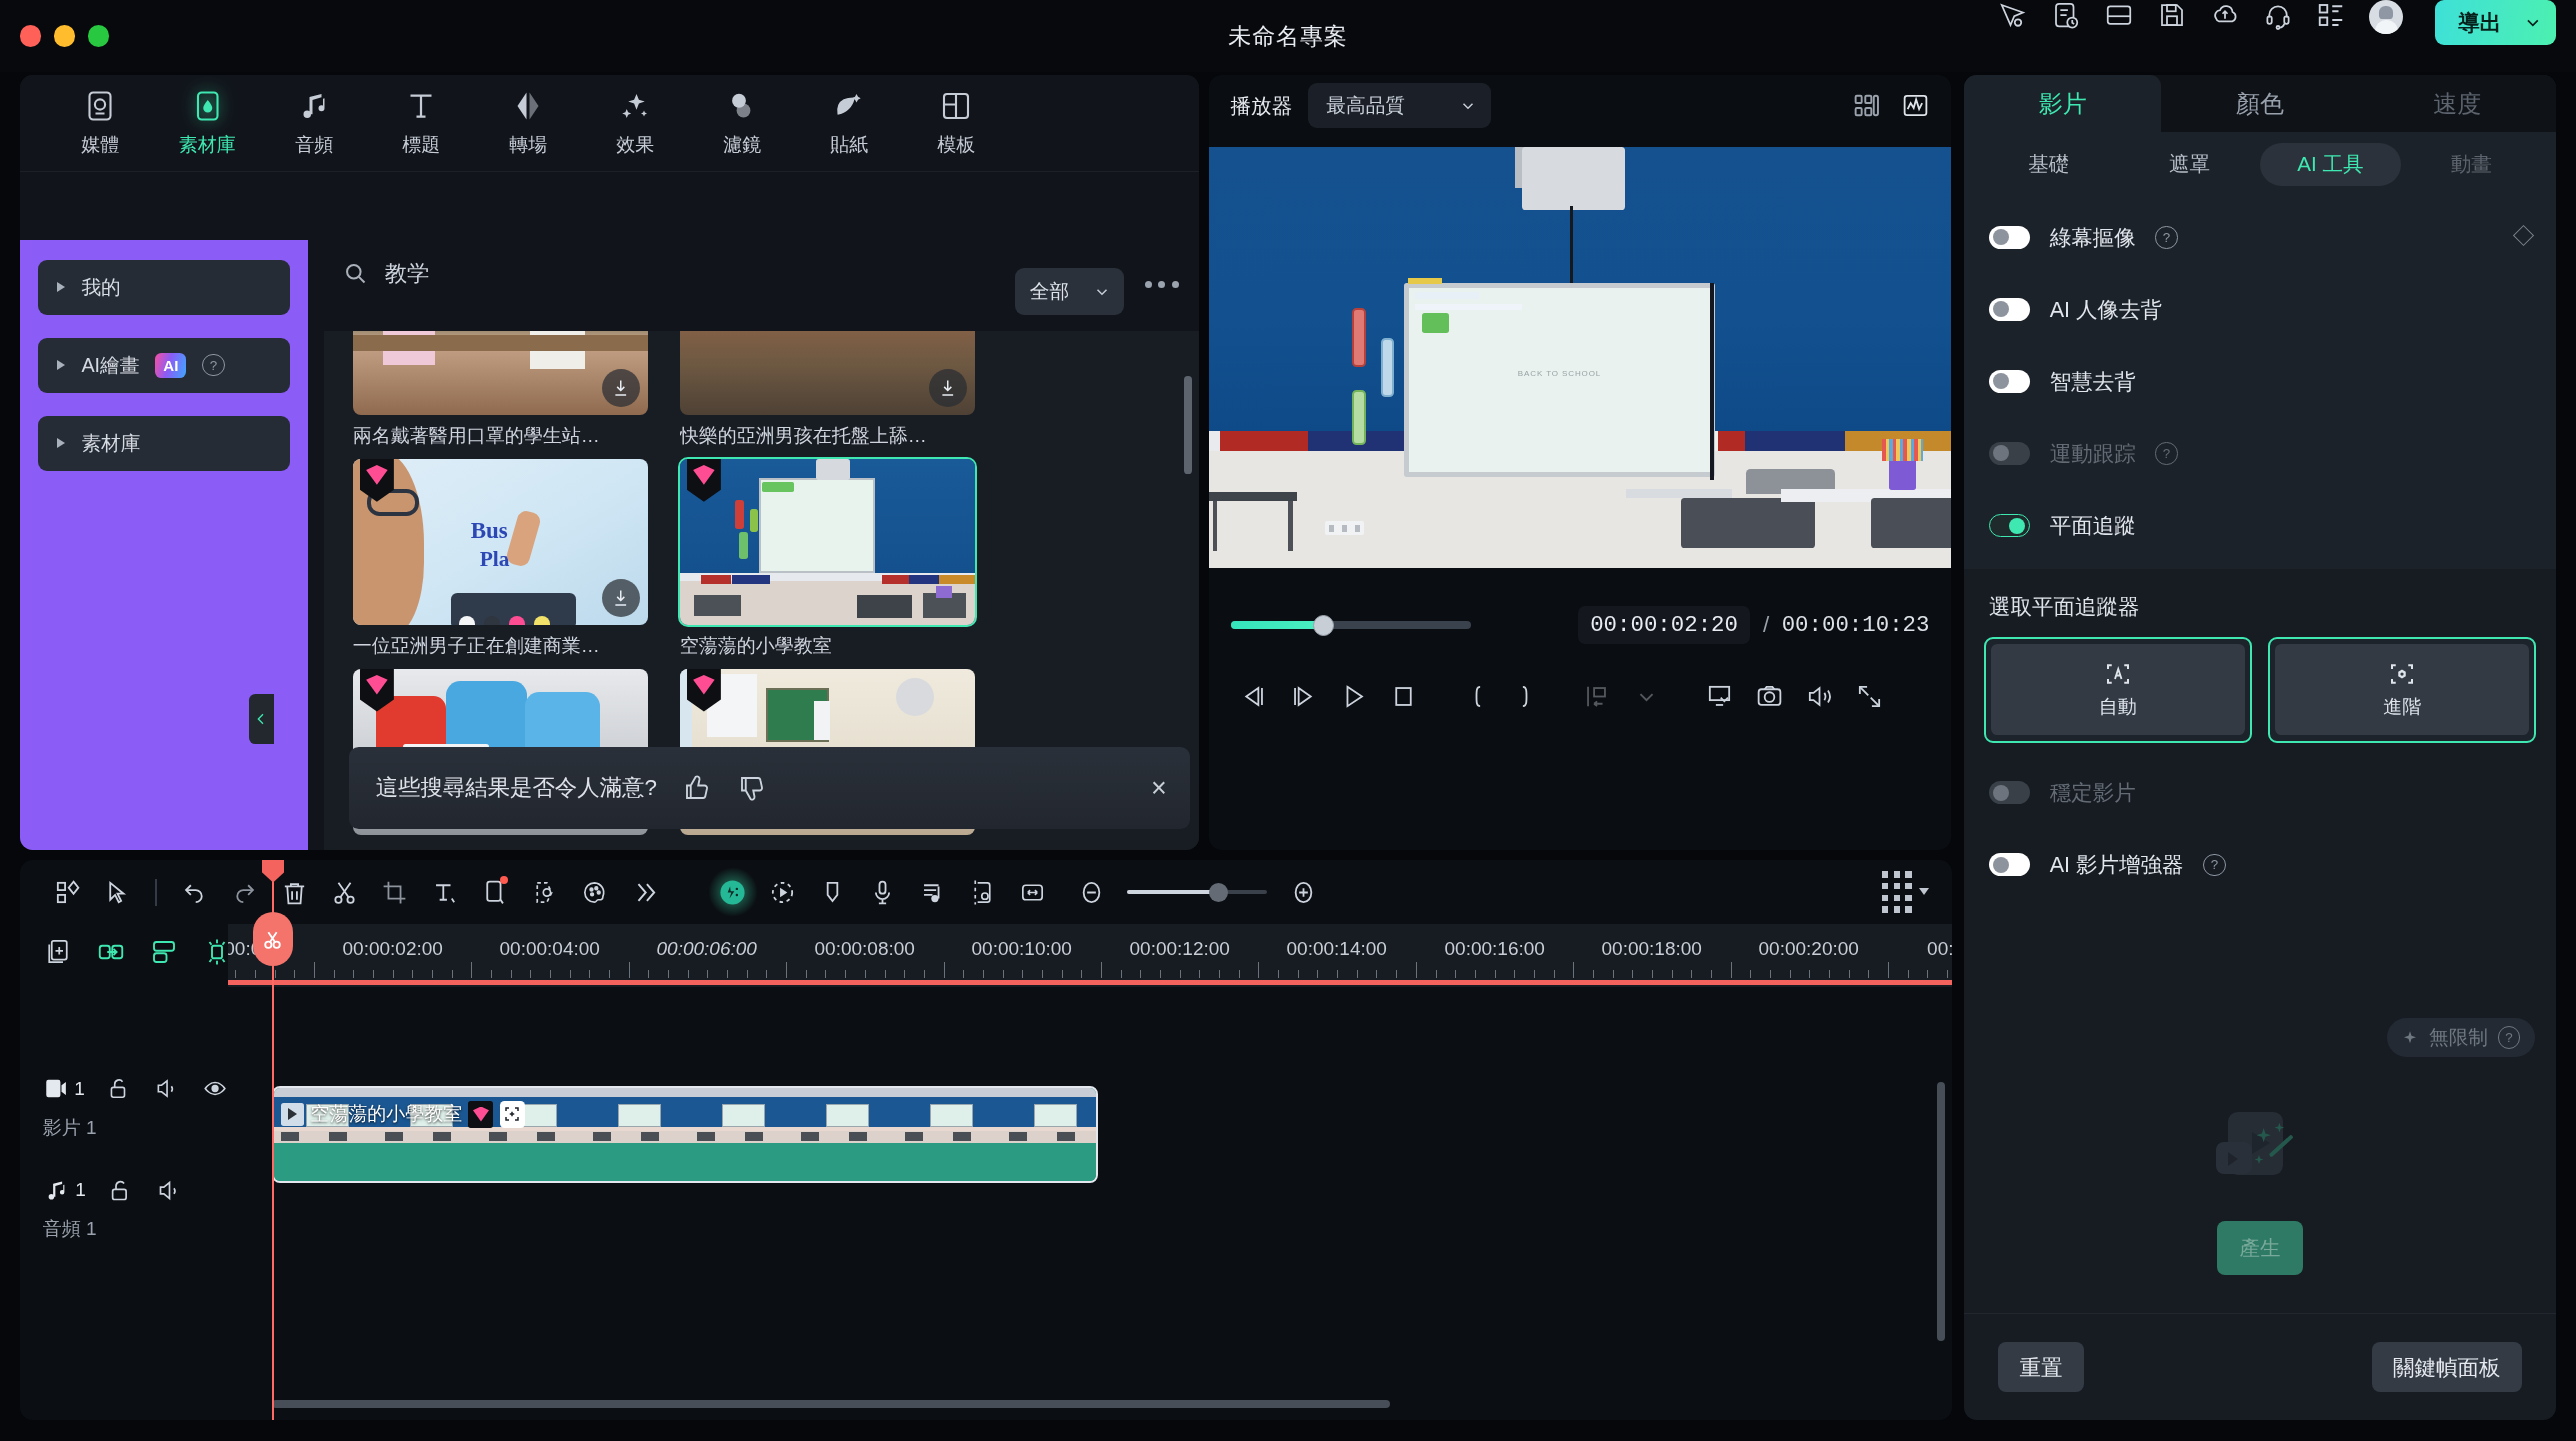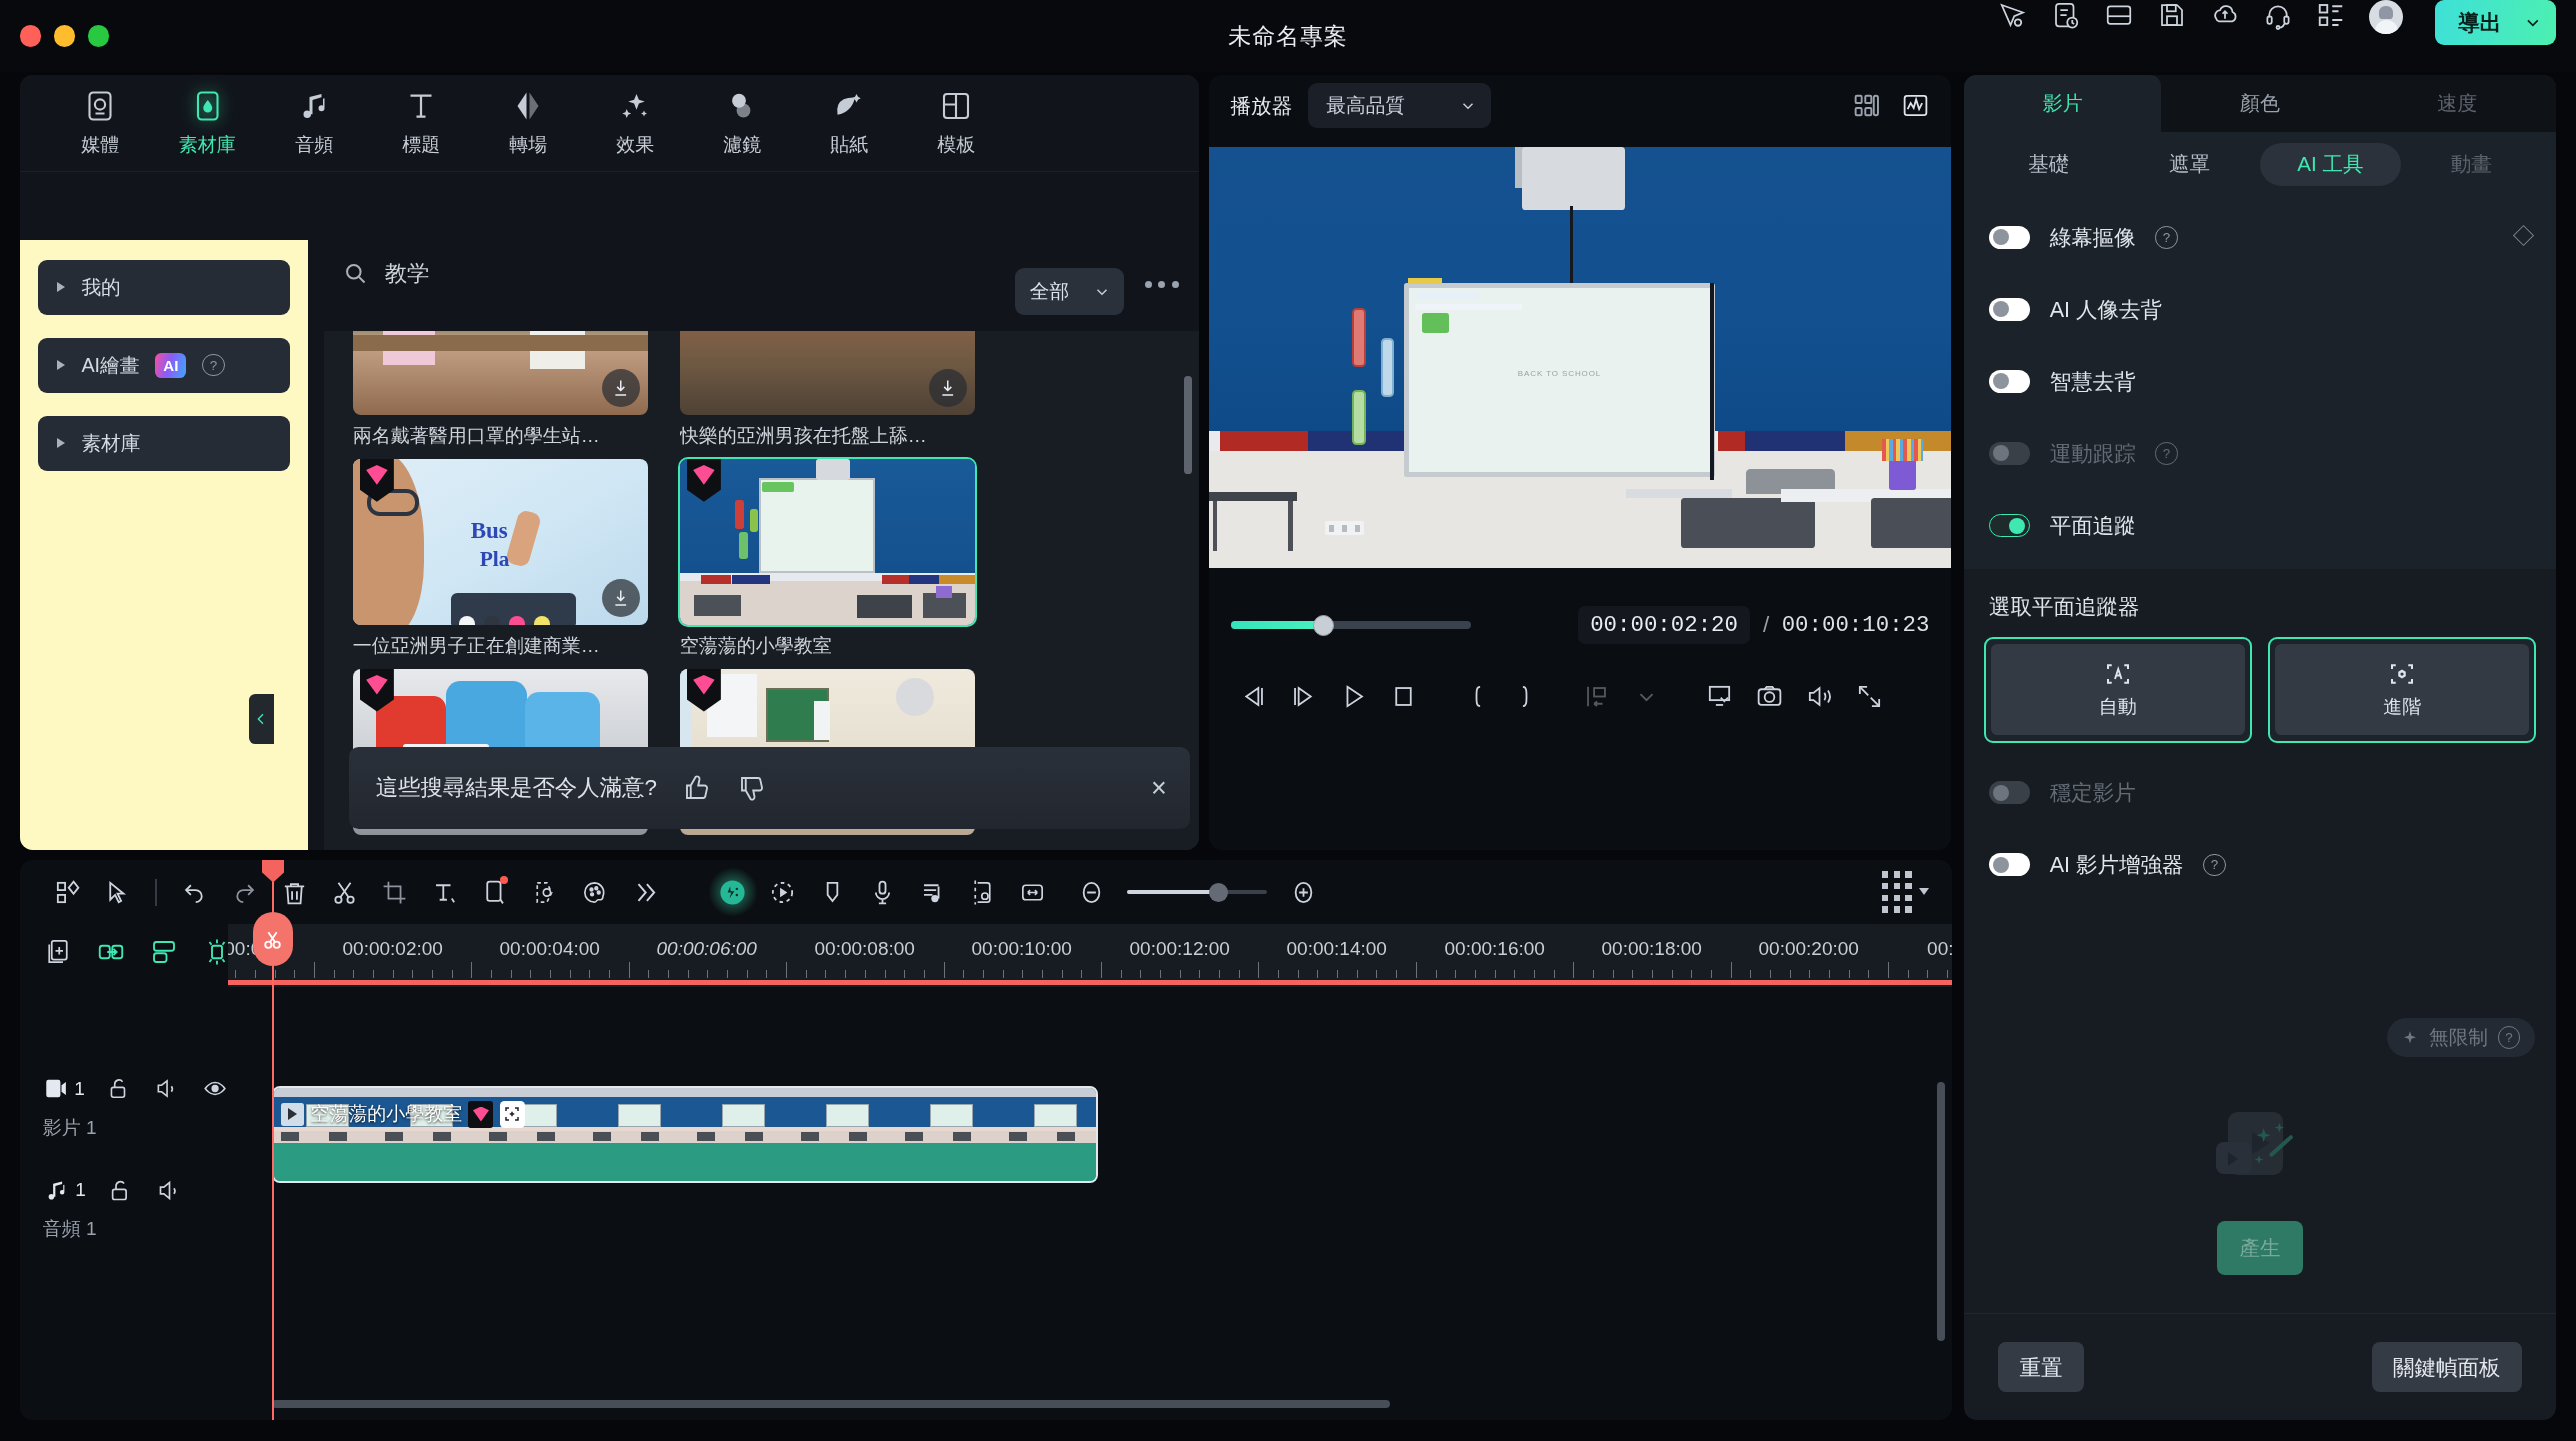--- a/index.html
+++ b/index.html
@@ -74,21 +74,21 @@
   .cat .ci svg { width: 100%; height: 100%; display: block; }
   .cat.active { color: #3ee8b0; }
   .cat.active .ci { filter: drop-shadow(0 0 8px rgba(62,232,176,.75)); }
 
   #search-row {
     height: 68px; display: flex; align-items: center; padding: 0 21.5px;
     background: #11151b;
   }
   #sub-sidebar {
     position: absolute; left: 0; top: 165px; width: 288px; bottom: 0;
-    background: #fef9c3; padding: 19.7px 18px 0 18px;
+    background: #8b5cf6; padding: 19.7px 18px 0 18px;
   }
   .sbitem {
     height: 55px; border-radius: 9px; background: #262c35;
     display: flex; align-items: center; padding-left: 19.7px; gap: 16px;
     color: #d6dbe3; font-size: 19.7px; margin-bottom: 23px; cursor: pointer;
   }
   .caret-r {
     width: 0; height: 0; border-left: 8px solid #a9b1bd;
     border-top: 5.4px solid transparent; border-bottom: 5.4px solid transparent;
   }
@@ -245,21 +245,21 @@
   .pc.dim { opacity: .38; cursor: default; }
 
   
   #props {
     position: absolute; left: 1964px; top: 75px; width: 592px; height: 1345px;
     background: #171c23; border-radius: 12.5px; overflow: hidden;
   }
   #props-tabs { height: 57px; display: flex; align-items: stretch; background: #0f1318; }
   .ptab {
     flex: 1; display: flex; align-items: center; justify-content: center;
-    color: #99a1ac; font-size: 20px; cursor: pointer;
+    color: #99a1ac; font-size: 24px; cursor: pointer;
   }
   .ptab.active {
     color: #3ee8b0; background: #1c2229;
     border-radius: 10.7px 10.7px 0 0;
   }
   .ptab.dis { color: #5d646e; }
   #props-subtabs {
     height: 64px; display: flex; align-items: center; background: #1c2229;
     padding: 0 14.3px; gap: 0;
   }

